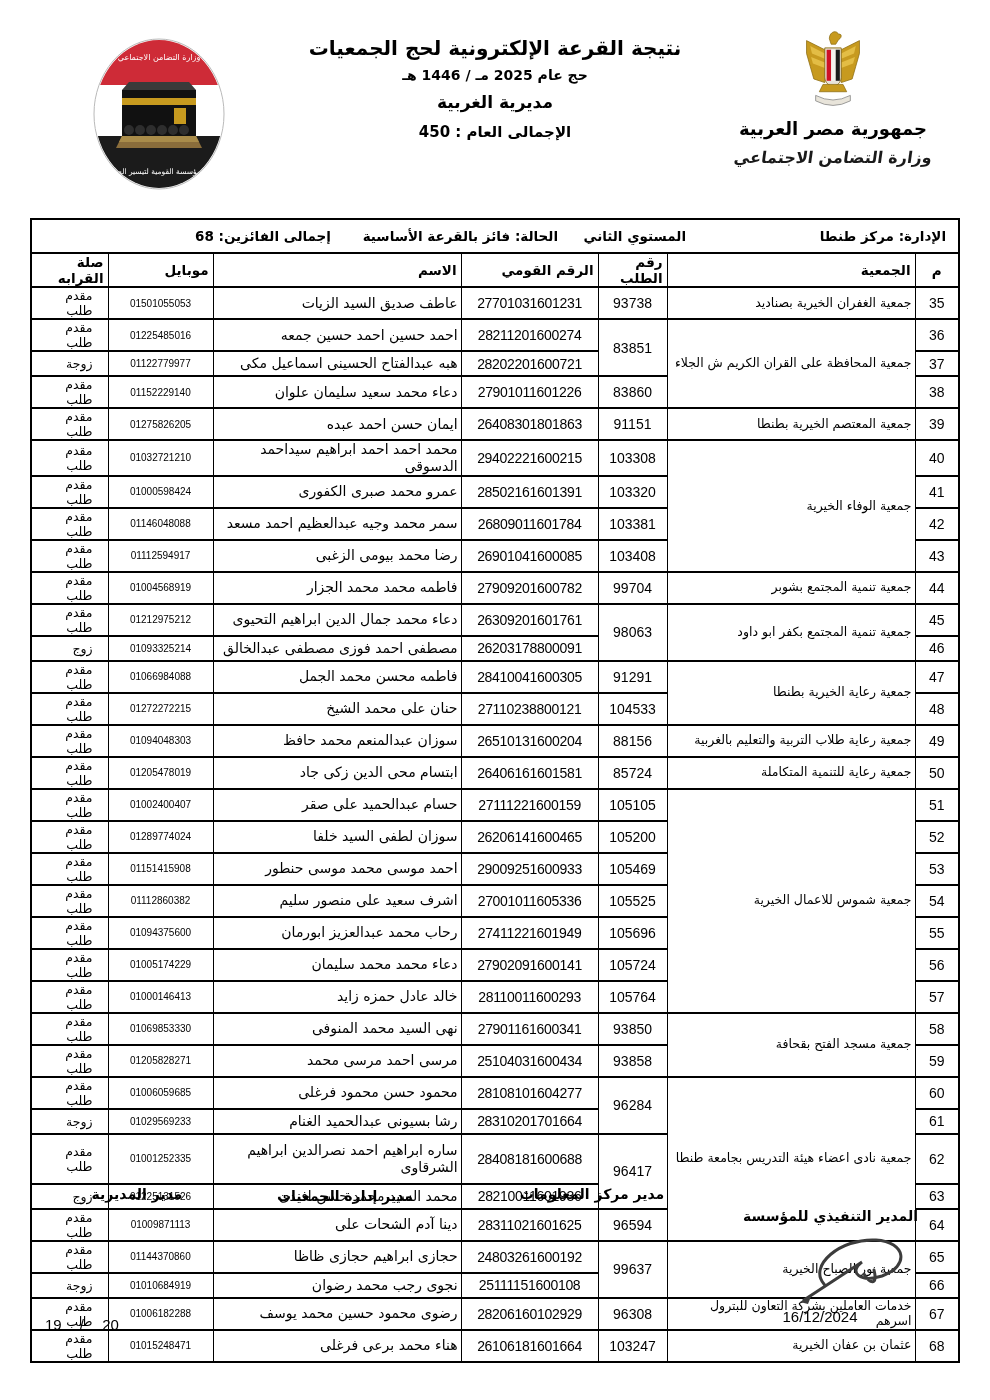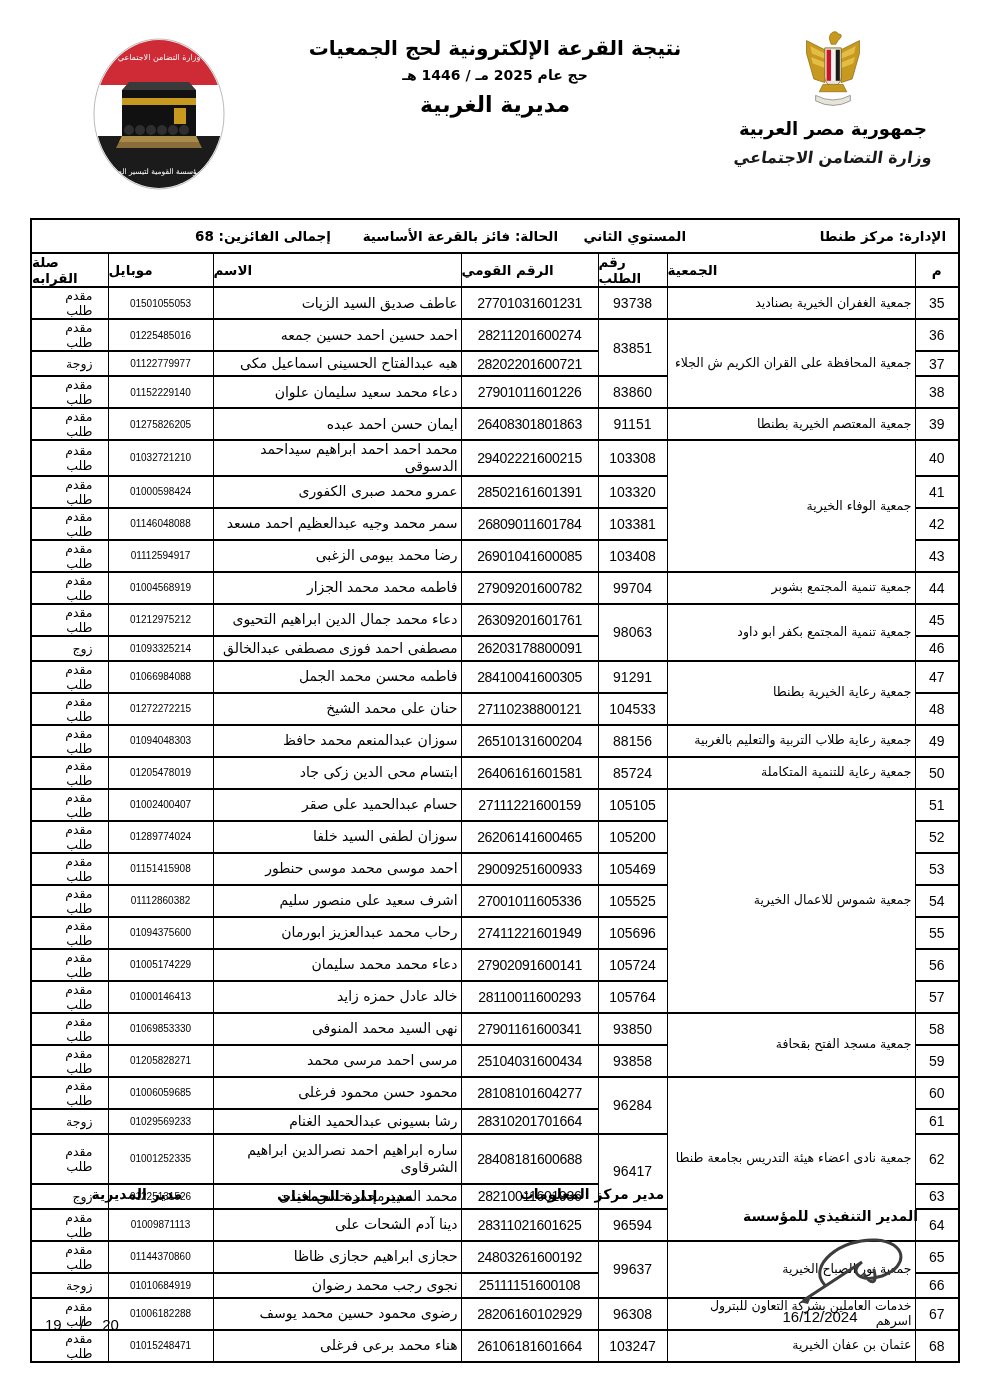--- a/index.html
+++ b/index.html
@@ -7,39 +7,39 @@
   body {
     width:990px; height:1400px; position:relative;
     font-family:"DejaVu Sans", sans-serif; color:#000;
     overflow:hidden;
   }
   
   .seal { position:absolute; left:92px; top:38px; width:134px; height:152px; }
   .titles { position:absolute; left:250px; top:36px; width:490px; text-align:center; direction:rtl; }
   .titles .t1 { font-size:20px; font-weight:bold; }
   .titles .t2 { font-size:14px; font-weight:bold; margin-top:7px; }
-  .titles .t3 { font-size:22px; font-weight:bold; margin-top:9px; }
+  .titles .t3 { font-size:17px; font-weight:bold; margin-top:9px; }
   .titles .t4 { font-size:15px; font-weight:bold; margin-top:11px; }
   .gov { position:absolute; right:52px; top:26px; width:210px; text-align:center; direction:rtl; }
   .gov .republic { font-size:18px; font-weight:bold; margin-top:4px; letter-spacing:-0.5px; }
   .gov .ministry { font-size:16px; font-weight:bold; margin-top:9px; transform:skewX(-8deg); letter-spacing:-0.5px; color:#1a1a1a; }
   
   .table-wrap { position:absolute; left:30px; top:218px; }
   table.results { border-collapse:collapse; width:930px; direction:rtl; table-layout:fixed; border:2px solid #000; }
   table.results td, table.results th {
     border:1px solid #000; border-top-width:2px; border-bottom-width:2px;
     overflow:hidden; vertical-align:middle;
   }
   tr.info-row td { height:34px; position:relative; }
   .info-item { position:absolute; top:50%; transform:translateY(-50%); font-size:13.5px; font-weight:bold; white-space:nowrap; direction:rtl;margin-left:31px; }
   .ii-admin   { right:12px; }
   .ii-level   { right:272px; }
   .ii-status  { right:400px; }
   .ii-winners { left:132px; }
-  tr.head-row th { height:28px; font-size:13.5px; font-weight:bold; text-align:left; padding:0 4px 0 0; }
+  tr.head-row th { height:28px; font-size:13.5px; font-weight:bold; text-align:right; padding:0 4px 0 0; }
   tr.head-row th.h-center { text-align:center; padding:0; }
   table.results tbody tr.data { height:25px; }
   table.results tbody tr.tall { height:50px; }
   td.c-num  { text-align:center; font-size:14px; font-family:"Liberation Sans", sans-serif; }
   td.c-assoc{ text-align:right; padding:0 3px; font-size:12.5px; line-height:1.15; }
   td.c-req  { text-align:center; font-size:14px; font-family:"Liberation Sans", sans-serif; }
   td.c-nid  { text-align:center; font-size:14px; font-family:"Liberation Sans", sans-serif; letter-spacing:-0.3px; }
   td.c-name { text-align:right; padding:0 3px; font-size:14px; line-height:1.2; }
   td.c-mob  { text-align:center; font-size:10px; font-family:"Liberation Sans", sans-serif; }
   td.c-rel  { text-align:right; padding:0 15px; font-size:12.5px; }
@@ -90,20 +90,21 @@
       <text x="67" y="22" text-anchor="middle" font-size="8" fill="#ffffff" font-family="DejaVu Sans, sans-serif">وزارة التضامن الاجتماعي</text>
       <text x="67" y="136" text-anchor="middle" font-size="7.5" fill="#ffffff" font-family="DejaVu Sans, sans-serif">المؤسسة القومية لتيسير الحج</text>
     </g>
   </svg>
 </div>
 
 <div class="titles">
   <div class="t1">نتيجة القرعة الإلكترونية لحج الجمعيات</div>
   <div class="t2">حج عام 2025 مـ /  1446 هـ</div>
   <div class="t3">مديرية الغربية</div>
+  <div class="t4">الإجمالى العام : 450</div>
 </div>
 
 <div class="gov">
   <svg width="64" height="84" viewBox="0 0 70 92">
 
     <polygon points="6,16 26,26 26,62 14,58 10,44 6,30" fill="#c79a1f" stroke="#8a6a10" stroke-width="0.8"></polygon>
     <polygon points="64,16 44,26 44,62 56,58 60,44 64,30" fill="#c79a1f" stroke="#8a6a10" stroke-width="0.8"></polygon>
     <polygon points="10,22 26,30 26,36 12,30" fill="#e3bd45"></polygon>
     <polygon points="60,22 44,30 44,36 58,30" fill="#e3bd45"></polygon>
     <polygon points="11,34 26,40 26,46 13,41" fill="#e3bd45"></polygon>

